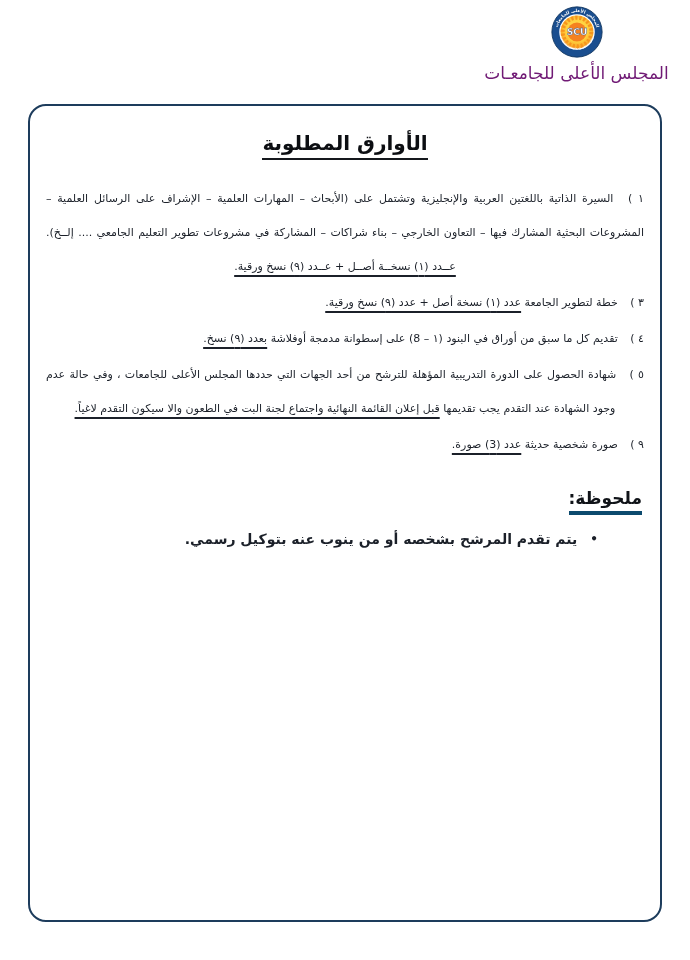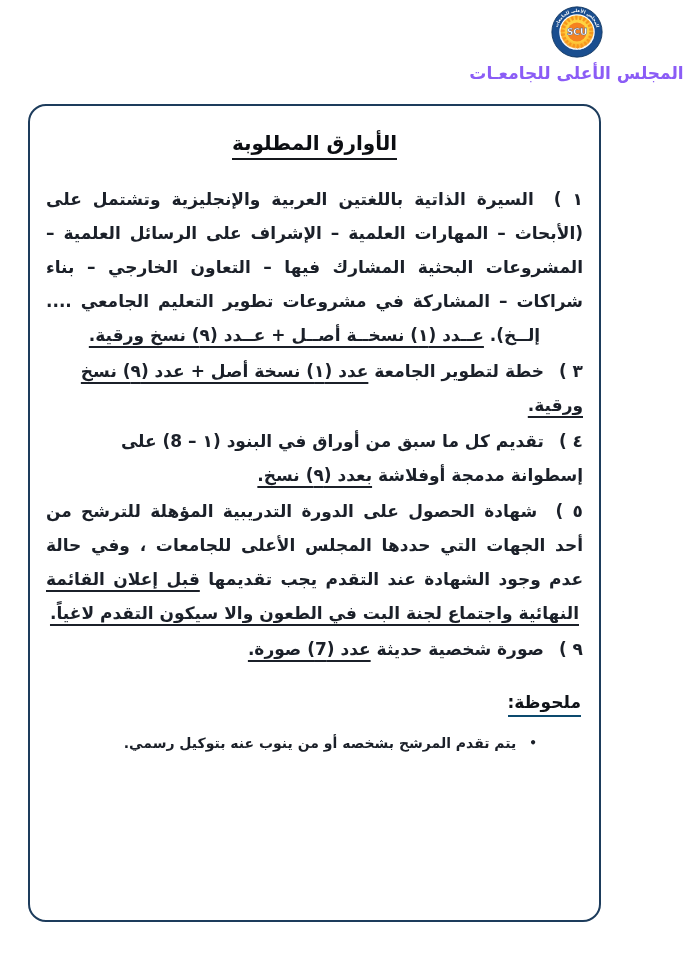--- a/index.html
+++ b/index.html
@@ -15,50 +15,50 @@
     background:#ffffff;color:var(--ink);
     font-family:"DejaVu Sans", sans-serif;
   }
   
   .header{
     position:absolute;top:6px;right:6px;width:215px;
     display:flex;flex-direction:column;align-items:center;
   }
   .logo{width:52px;height:52px;display:block;}
   .org-name{
-    margin-top:5px;font-weight:bold;font-size:17px;color:#8b5cf6;
+    margin-top:5px;font-weight:normal;font-size:17px;color:#701a75;
     direction:rtl;white-space:nowrap;letter-spacing:0.5px;
   }
   
   .frame{
-    position:absolute;left:28px;top:104px;width:573px;height:818px;
+    position:absolute;left:28px;top:104px;width:634px;height:818px;
     border:2.5px solid var(--navy);border-radius:18px;
     padding:10px 16px 0 16px;background:transparent;
   }
   .doc-title{text-align:center;margin:4px 0 24px 0;}
   .doc-title .title-text{
     font-size:20px;font-weight:bold;color:#0c0e12;
     border-bottom:2.5px solid #15181d;padding-bottom:3px;letter-spacing:0.5px;
   }
   .items{list-style:none;margin:0;padding:0;direction:rtl;}
   .items p{
-    margin:0 0 2px 0;font-size:17px;font-weight:bold;line-height:34px;color:var(--ink);
+    margin:0 0 2px 0;font-size:11px;font-weight:normal;line-height:34px;color:var(--ink);
   }
   .p-justify{text-align:justify;text-align-last:center;}
   .p-right{text-align:right;}
   .num{margin-left:9px;white-space:nowrap;}
   .u{
     text-decoration:underline;
     text-decoration-thickness:1.5px;
     text-underline-offset:5px;
   }
   
   .note{direction:rtl;margin-top:26px;}
   .note-heading{font-size:17px;font-weight:bold;margin:0 2px 20px 0;text-align:right;color:#101318;}
-  .note-heading .head-text{border-bottom:2px solid #0c4a6e;padding-bottom:3px;}
+  .note-heading .head-text{border-bottom:4px solid #0c4a6e;padding-bottom:3px;}
   .note-bullets{list-style:none;margin:0;padding:0 46px 0 0;}
   .note-bullets li{
     font-size:14px;font-weight:bold;margin-bottom:17px;line-height:22px;text-align:right;
   }
   .bullet-glyph{display:inline-block;margin-left:13px;font-size:12px;vertical-align:1px;}
 </style>
 </head>
 <body>
 
 <header class="header">
@@ -102,21 +102,21 @@
     <li>
       <p class="p-right"><span class="num">٣ ) </span><span>خطة لتطوير الجامعة </span><span class="u">عدد (١) نسخة أصل + عدد (٩) نسخ ورقية.</span></p>
     </li>
     <li>
       <p class="p-right"><span class="num">٤ ) </span><span>تقديم كل ما سبق من أوراق في البنود (١ – 8) على إسطوانة مدمجة أوفلاشة </span><span class="u">بعدد (٩) نسخ.</span></p>
     </li>
     <li>
       <p class="p-justify"><span class="num">٥ ) </span><span>شهادة الحصول على الدورة التدريبية المؤهلة للترشح من أحد الجهات التي حددها المجلس الأعلى للجامعات ، وفي حالة عدم وجود الشهادة عند التقدم يجب تقديمها </span><span class="u">قبل إعلان القائمة النهائية واجتماع لجنة البت في الطعون والا سيكون التقدم لاغياً.</span></p>
     </li>
     <li>
-      <p class="p-right"><span class="num">٩ ) </span><span>صورة شخصية حديثة </span><span class="u">عدد (7) صورة.</span></p>
+      <p class="p-right"><span class="num">٩ ) </span><span>صورة شخصية حديثة </span><span class="u">عدد (3) صورة.</span></p>
     </li>
   </ol>
 
   <section class="note">
     <h2 class="note-heading">
       <span class="head-text">ملحوظة:</span>
     </h2>
     <ul class="note-bullets">
       <li>
         <span class="bullet-glyph">•</span><span>يتم تقدم المرشح بشخصه أو من ينوب عنه بتوكيل رسمي.</span>

